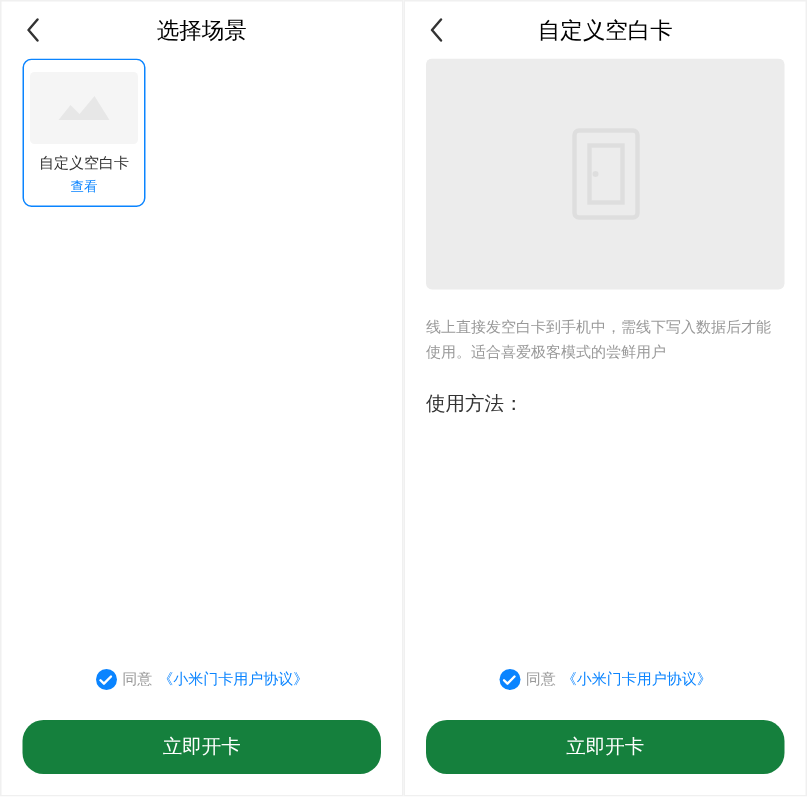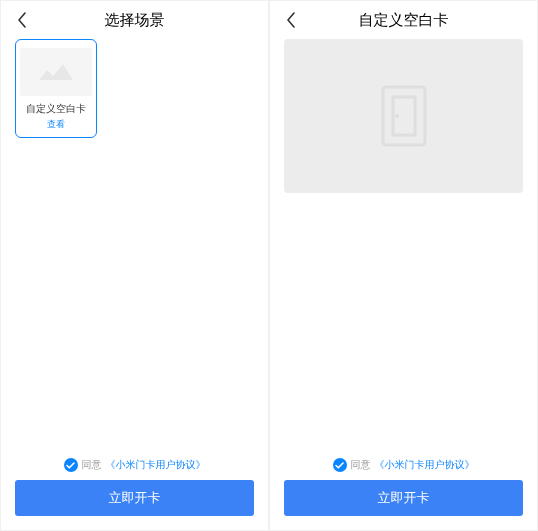--- a/index.html
+++ b/index.html
@@ -15,26 +15,26 @@
 .card{width:82px;border:1.5px solid #0a84ff;border-radius:6px;padding:8px 4px 6px;text-align:center;background:#fff}
 .card-img{width:100%;height:48px;background:#f5f5f5;border-radius:3px;margin-bottom:6px;display:flex;align-items:center;justify-content:center}
 .card-img svg{width:42px;height:28px;opacity:.35}
 .card-title{font-size:10px;color:#333;margin-bottom:2px}
 .card-link{font-size:9px;color:#0a84ff;cursor:pointer}
 .placeholder{width:100%;height:154px;background:#ececec;border-radius:4px;margin-bottom:18px;display:flex;align-items:center;justify-content:center}
 .placeholder svg{width:54px;height:70px;opacity:.28}
 .section-title{font-size:13px;color:#333;margin-bottom:6px;font-weight:500}
 .section-text{font-size:10px;color:#999;line-height:1.65;margin-bottom:16px}
 .footer{padding:10px 14px 14px}
-.agreement{display:flex;align-items:center;justify-content:center;margin-bottom:8px;gap:4px}
+.agreement{display:flex;align-items:center;justify-content:center;margin-bottom:20px;gap:4px}
 .check-icon{width:14px;height:14px;border-radius:50%;background:#0a84ff;display:flex;align-items:center;justify-content:center;flex-shrink:0}
 .check-icon svg{width:9px;height:7px}
 .agree-text{font-size:10px;color:#999}
 .agree-link{font-size:10px;color:#0a84ff;cursor:pointer}
-.btn{width:100%;height:36px;background:#3b82f6;color:#fff;border:none;border-radius:3px;font-size:13px;cursor:pointer}
+.btn{width:100%;height:36px;background:#15803d;color:#fff;border:none;border-radius:14px;font-size:13px;cursor:pointer}
 </style>
 </head>
 <body>
 
 <div class="container">
 
   <div class="screen">
     <div class="header">
       <div class="back-icon">
         <svg viewBox="0 0 10 16">
@@ -78,20 +78,22 @@
       <div class="header-title">自定义空白卡</div>
     </div>
     <div class="content">
       <div class="placeholder">
         <svg viewBox="0 0 54 70">
             <rect x="6" y="6" width="42" height="58" rx="3" fill="none" stroke="#bdbdbd" stroke-width="3"></rect>
             <rect x="16" y="16" width="22" height="38" fill="none" stroke="#bdbdbd" stroke-width="3"></rect>
             <circle cx="20" cy="35" r="2" fill="#bdbdbd"></circle>
           </svg>
       </div>
+      <div class="section-text">线上直接发空白卡到手机中，需线下写入数据后才能使用。适合喜爱极客模式的尝鲜用户</div>
+      <div class="section-title">使用方法：</div>
     </div>
     <div class="footer">
       <div class="agreement">
         <div class="check-icon">
           <svg viewBox="0 0 9 7">
               <path d="M1 3.5L3.3 5.8L8 1" stroke="#fff" stroke-width="1.6" fill="none" stroke-linecap="round" stroke-linejoin="round"></path>
             </svg>
         </div>
         <span class="agree-text">同意</span>
         <span class="agree-link">《小米门卡用户协议》</span>

